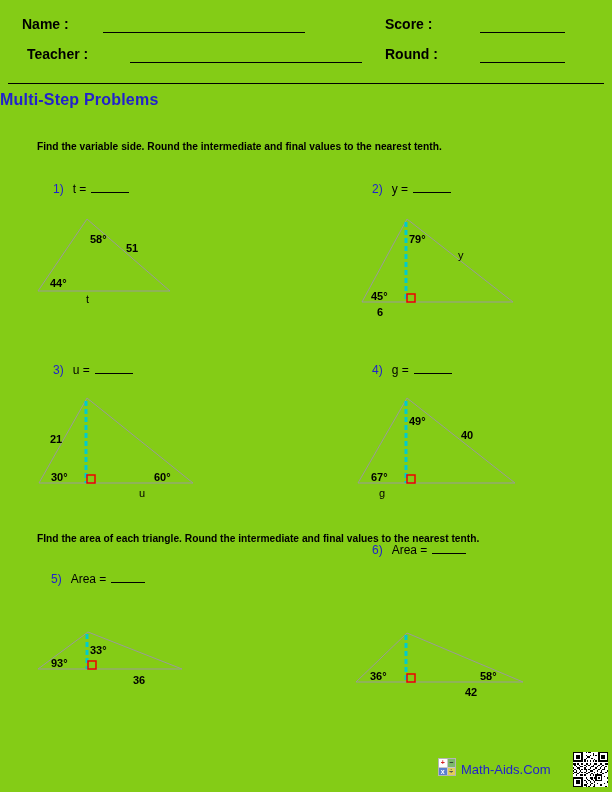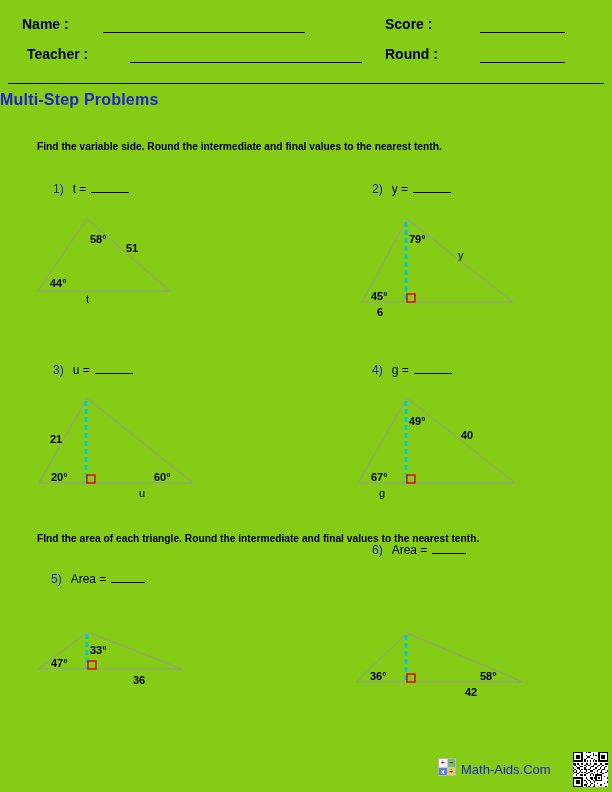--- a/index.html
+++ b/index.html
@@ -84,21 +84,21 @@
   <div class="phdr" style="left:372px;top:361px">
     <span class="pnum">4)</span><span>g =</span><span class="ansline"></span>
   </div>
 
   <svg class="tri" style="left:32px;top:393px" width="170" height="95">
     <polygon points="55,5 7,90 161,90"></polygon>
     <line class="alt" x1="54" y1="8" x2="54" y2="90"></line>
     <rect class="ra" x="55" y="82" width="8" height="8"></rect>
   </svg>
   <span class="tlabel" style="left:50px;top:433px">21</span>
-  <span class="tlabel" style="left:51px;top:471px">20°</span>
+  <span class="tlabel" style="left:51px;top:471px">30°</span>
   <span class="tlabel" style="left:154px;top:471px">60°</span>
   <span class="vlabel" style="left:139px;top:487px">u</span>
 
   <svg class="tri" style="left:351px;top:393px" width="170" height="95">
     <polygon points="56,5 7,90 164,90"></polygon>
     <line class="alt" x1="55" y1="8" x2="55" y2="90"></line>
     <rect class="ra" x="56" y="82" width="8" height="8"></rect>
   </svg>
   <span class="tlabel" style="left:409px;top:415px">49°</span>
   <span class="tlabel" style="left:461px;top:429px">40</span>
@@ -114,21 +114,21 @@
   <div class="phdr" style="left:372px;top:541px">
     <span class="pnum">6)</span><span>Area =</span><span class="ansline" style="width:34px"></span>
   </div>
 
   <svg class="tri" style="left:31px;top:625px" width="160" height="50">
     <polygon points="57,7 7,44 151,44"></polygon>
     <line class="alt" x1="56" y1="9" x2="56" y2="44"></line>
     <rect class="ra" x="57" y="36" width="8" height="8"></rect>
   </svg>
   <span class="tlabel" style="left:90px;top:644px">33°</span>
-  <span class="tlabel" style="left:51px;top:657px">47°</span>
+  <span class="tlabel" style="left:51px;top:657px">93°</span>
   <span class="tlabel" style="left:133px;top:674px">36</span>
 
   <svg class="tri" style="left:349px;top:626px" width="180" height="60">
     <polygon points="58,7 7,56 174,56"></polygon>
     <line class="alt" x1="57" y1="9" x2="57" y2="56"></line>
     <rect class="ra" x="58" y="48" width="8" height="8"></rect>
   </svg>
   <span class="tlabel" style="left:370px;top:670px">36°</span>
   <span class="tlabel" style="left:480px;top:670px">58°</span>
   <span class="tlabel" style="left:465px;top:686px">42</span>

